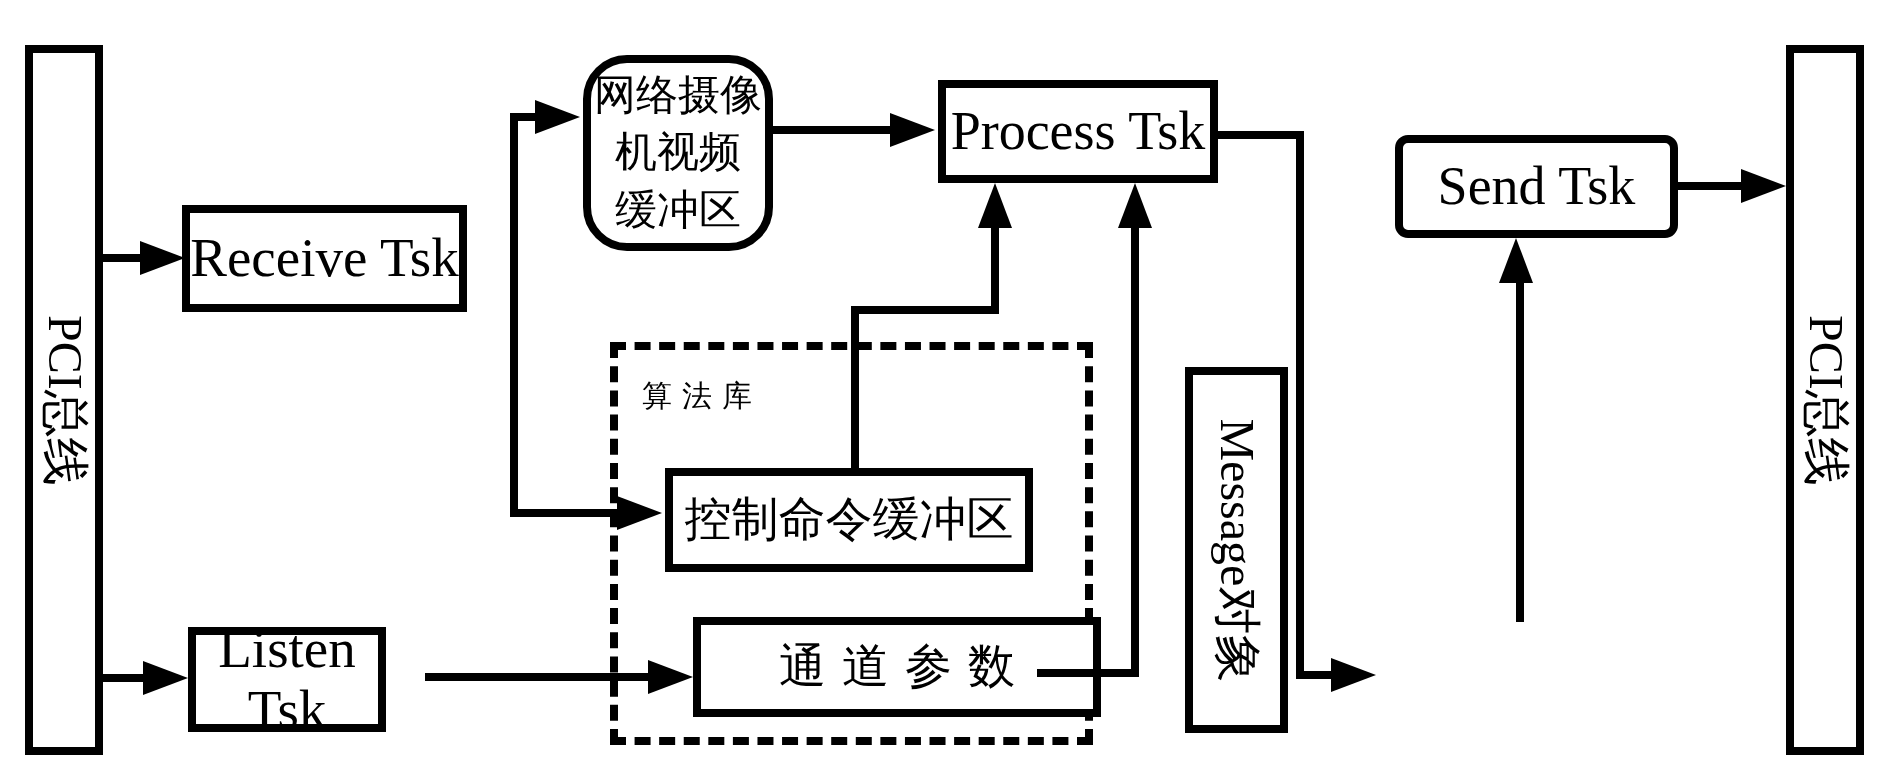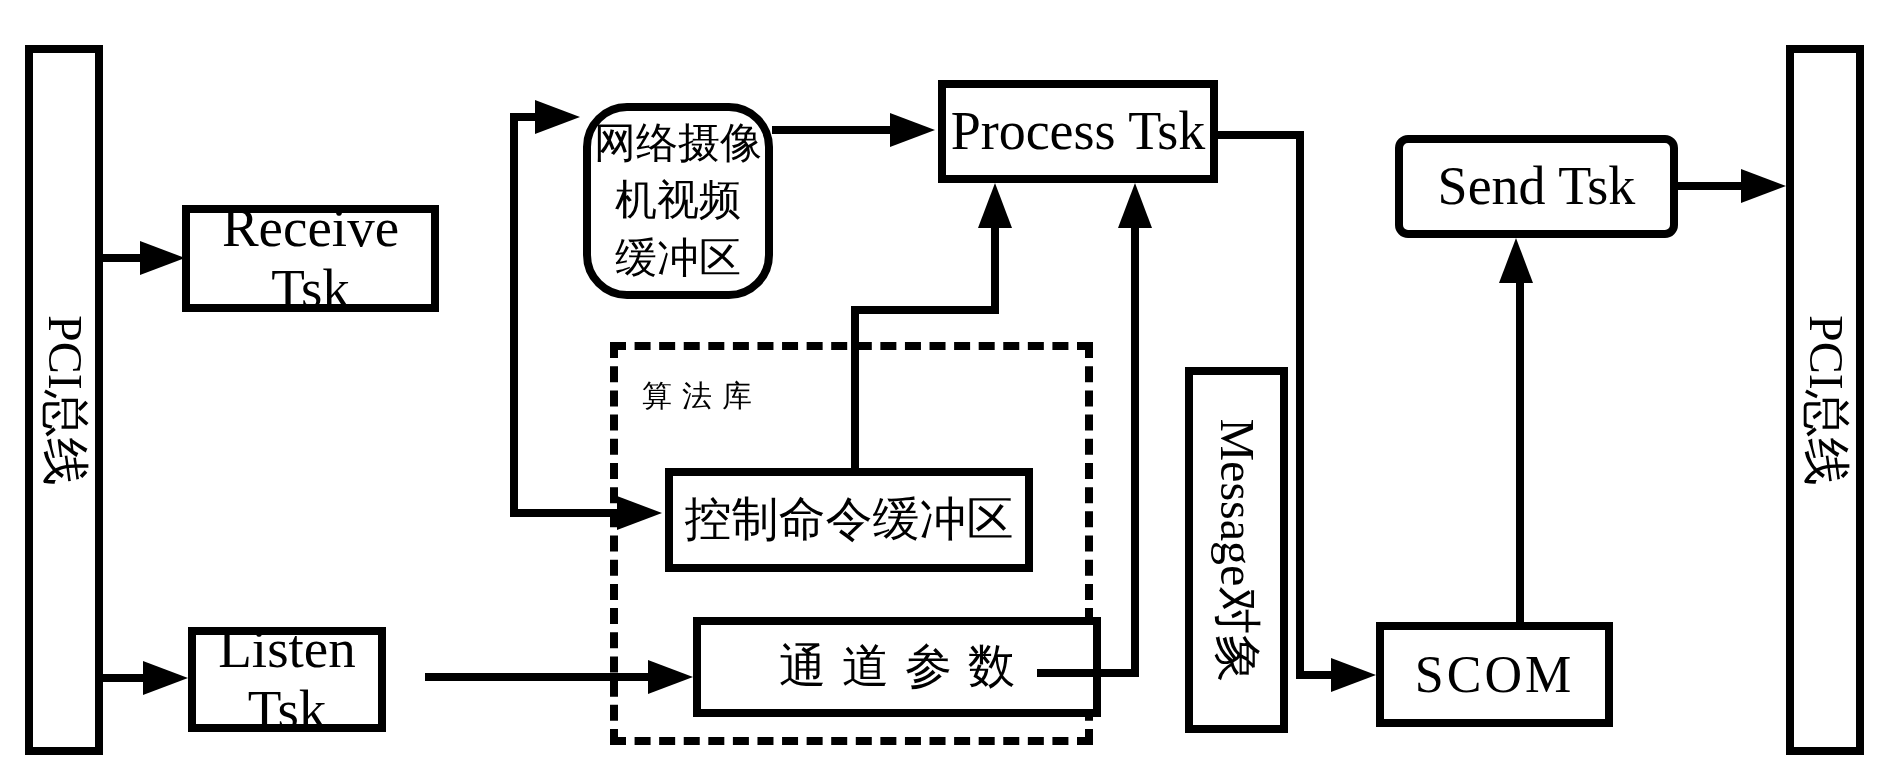--- a/index.html
+++ b/index.html
@@ -22,21 +22,21 @@
     text-align:center;
     line-height:1.1;
   }
   .rounded{border-radius:44px;}
   .dashed{
     position:absolute;
     border:8px dashed #000;
     box-sizing:border-box;
     background:transparent;
   }
-  .multiline{flex-direction:column;margin-top:48px;}
+  .multiline{flex-direction:column;}
   .vtext{
     transform:rotate(90deg);
     white-space:nowrap;
   }
   .hline,.vline{position:absolute;background:#000;}
   .arrow-right{
     position:absolute;width:0;height:0;
     border-top:17px solid transparent;
     border-bottom:17px solid transparent;
     border-left:45px solid #000;
@@ -61,21 +61,21 @@
 <div id="stage">
 
   <div class="box" style="left:25px;top:45px;width:78px;height:710px;">
     <div class="vtext" style="font-size:48px;">PCI总线</div>
   </div>
 
   <div class="box" style="left:1786px;top:45px;width:78px;height:710px;">
     <div class="vtext" style="font-size:48px;">PCI总线</div>
   </div>
 
-  <div class="box" style="left:182px;top:205px;width:257px;height:107px;font-size:55px;">
+  <div class="box" style="left:182px;top:205px;width:285px;height:107px;font-size:55px;">
     <span>Receive Tsk</span>
   </div>
 
   <div class="box rounded multiline" style="left:583px;top:55px;width:190px;height:196px;font-size:42px;line-height:1.37;">
     <div>网络摄像</div>
     <div>机视频</div>
     <div>缓冲区</div>
   </div>
 
   <div class="box" style="left:938px;top:80px;width:280px;height:103px;font-size:54px;">
@@ -95,23 +95,20 @@
   </div>
 
   <div class="box" style="left:188px;top:627px;width:198px;height:105px;font-size:55px;">
     <span>Listen Tsk</span>
   </div>
 
   <div class="box" style="left:1185px;top:367px;width:103px;height:366px;">
     <div class="vtext" style="font-size:48px;">Message对象</div>
   </div>
 
-  <div class="box" style="left:1376px;top:622px;width:237px;height:105px;font-size:52px;letter-spacing:3px;">
-    <span>SCOM</span>
-  </div>
 
   <div class="box" style="left:1395px;top:135px;width:283px;height:103px;font-size:54px;border-radius:13px;">
     <span>Send Tsk</span>
   </div>
 
   <div>
     <div class="hline" style="left:103px;top:254px;width:42px;height:8px;"></div>
     <div class="arrow-right" style="left:140px;top:241px;"></div>
   </div>
 

